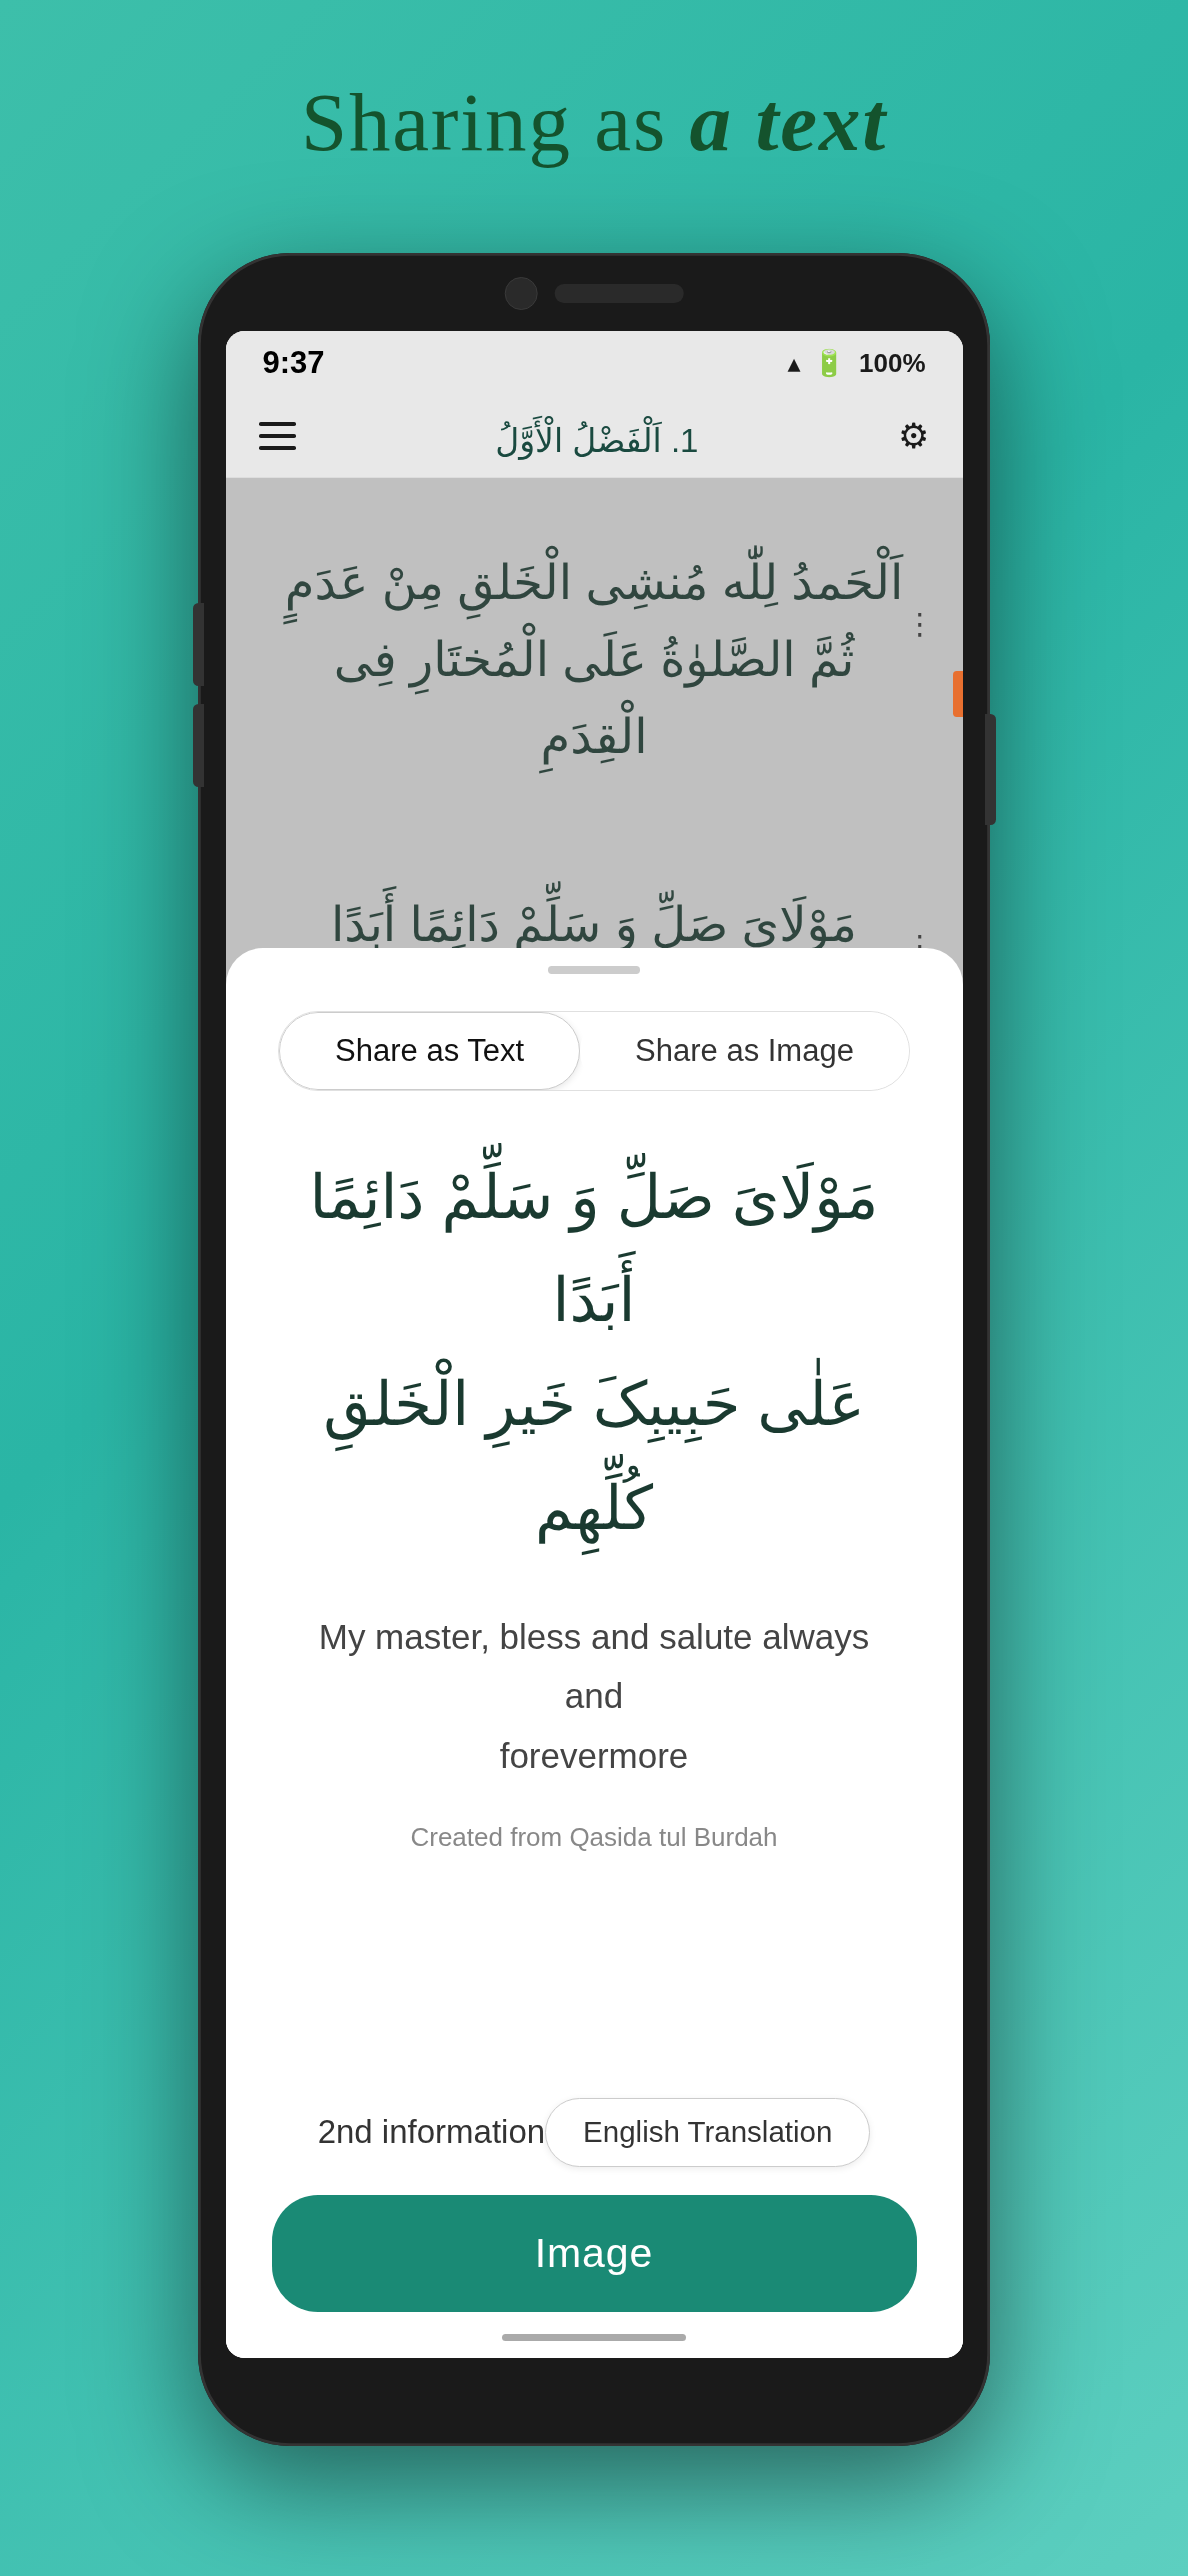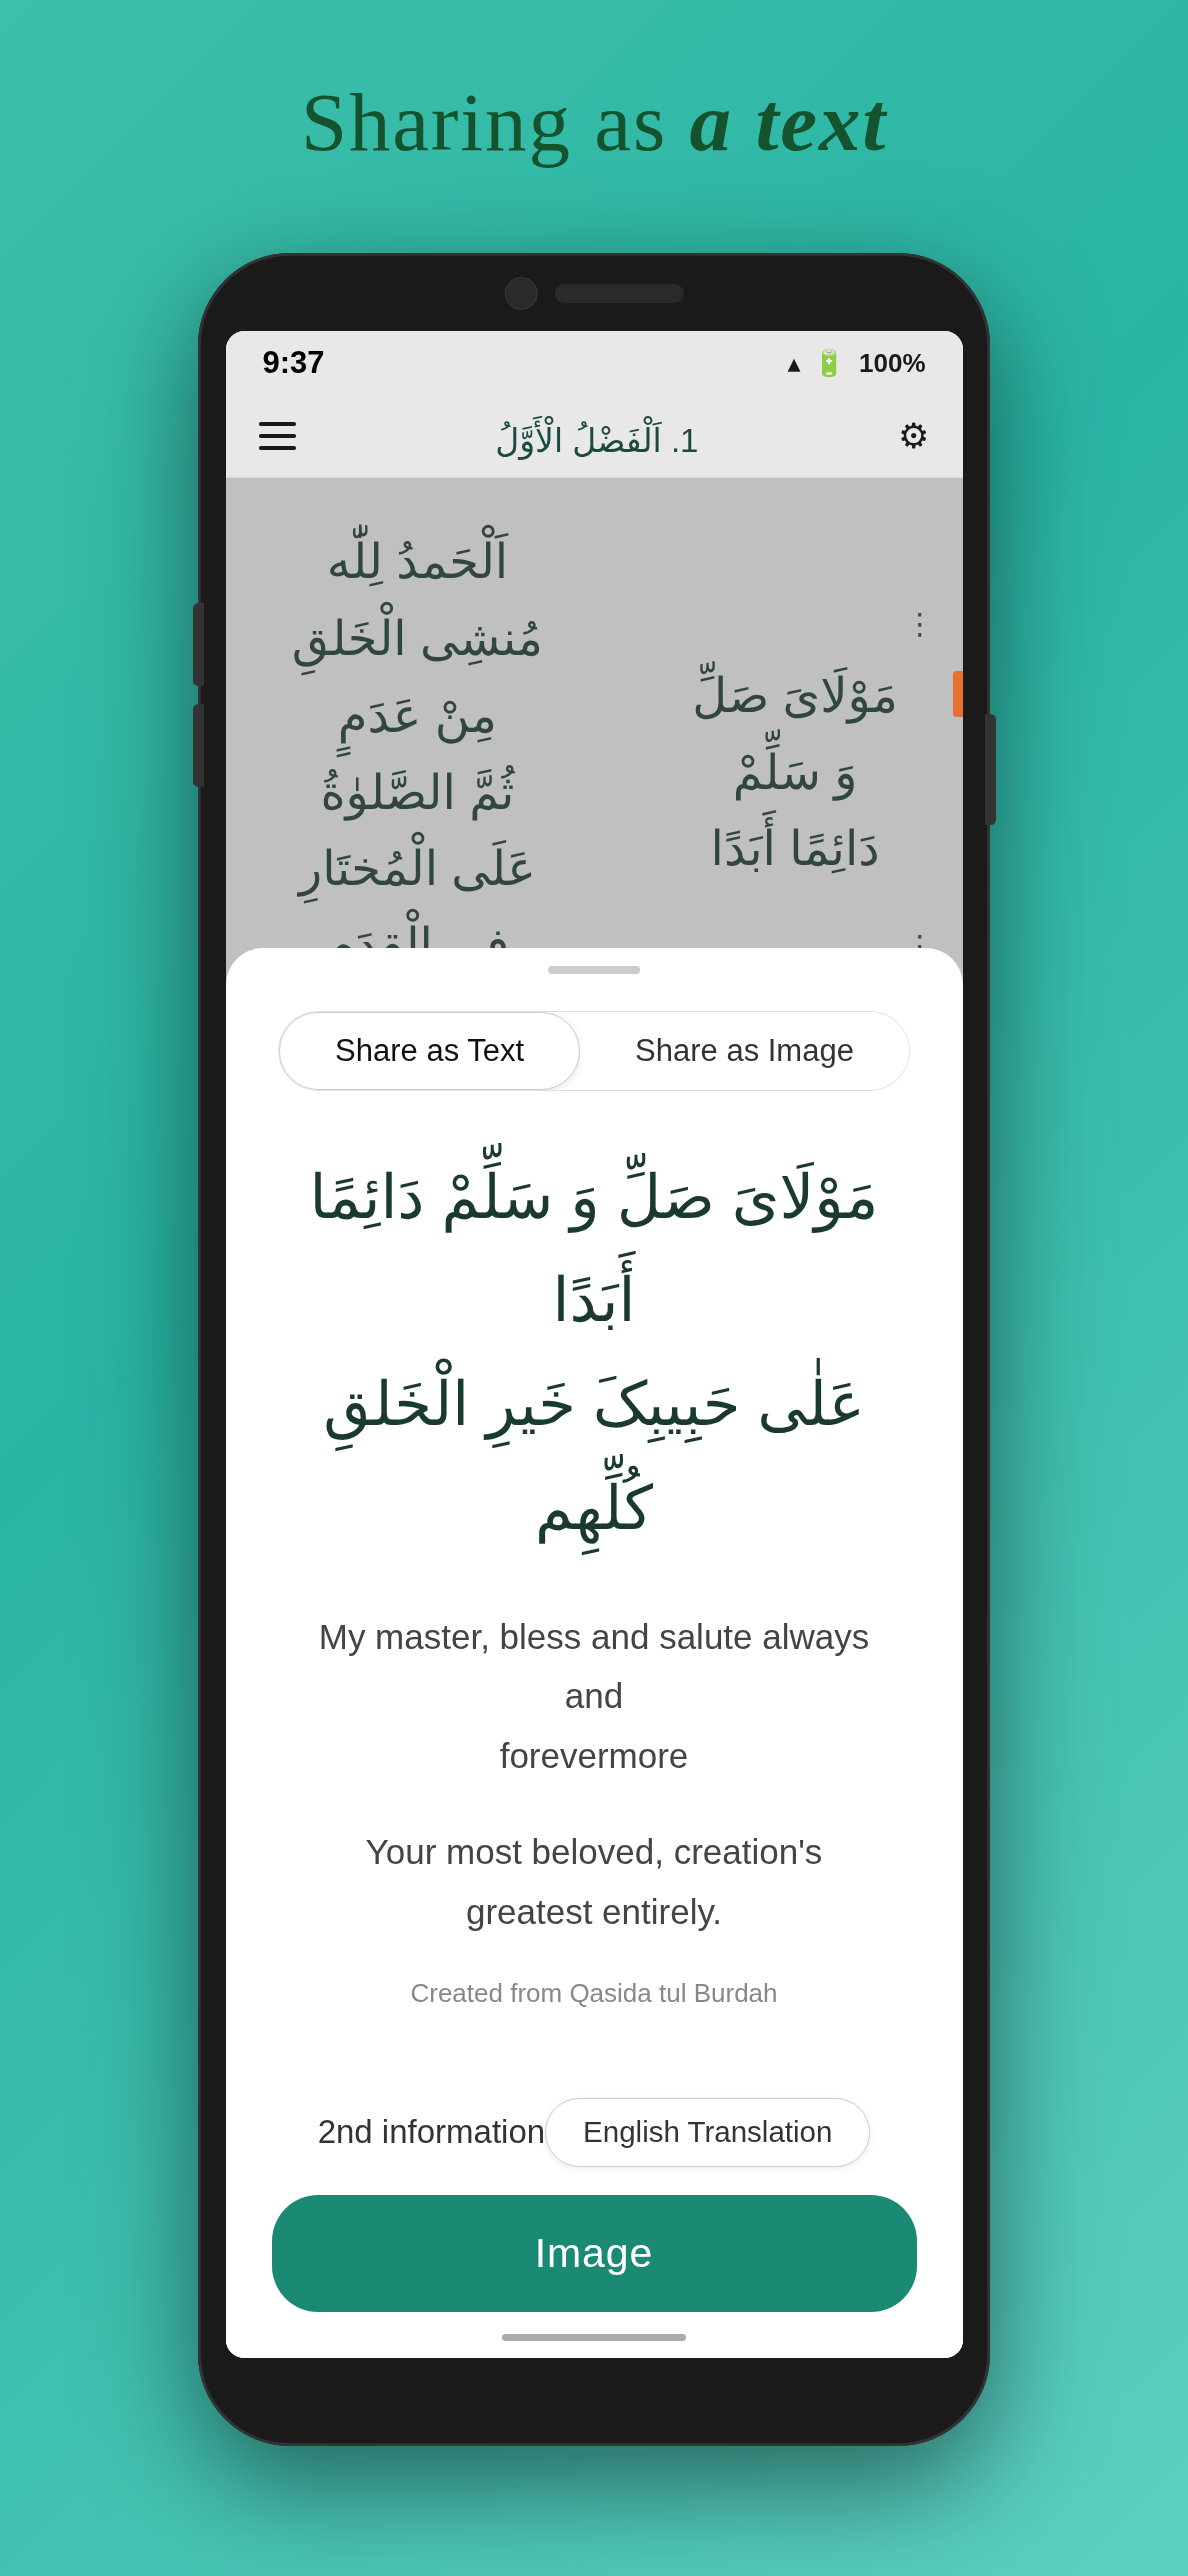--- a/index.html
+++ b/index.html
@@ -155,21 +155,21 @@
       color: #1a1a1a;
       cursor: pointer;
     }
 
     
     .content-area {
       background: #e8e8e8;
       position: relative;
       height: 553px;
       display: flex;
-      flex-direction: row;
+      flex-direction: column;
       align-items: center;
       justify-content: center;
       gap: 18.4px;
       overflow: hidden;
     }
 
     .overlay-dim {
       position: absolute;
       top: 0; left: 0; right: 0; bottom: 0;
       background: rgba(100,100,100,0.3);
@@ -478,23 +478,20 @@
       <div class="sheet-arabic">
         <div class="sheet-arabic-line">مَوْلَایَ صَلِّ وَ سَلِّمْ دَائِمًا أَبَدًا</div>
         <div class="sheet-arabic-line">عَلٰی حَبِيبِکَ خَيرِ الْخَلقِ کُلِّهِم</div>
       </div>
 
       <div class="sheet-english">
         <div class="sheet-english-line">My master, bless and salute always and</div>
         <div class="sheet-english-line">forevermore</div>
       </div>
 
-      <div class="sheet-secondary">
-        <div class="sheet-secondary-line">Your most beloved, creation's greatest entirely.</div>
-      </div>
 
       <div class="sheet-credit">Created from Qasida tul Burdah</div>
 
       <div class="bottom-controls">
         <div class="info-row">
           <span class="info-label">2nd information</span>
           <button class="translation-btn">English Translation</button>
         </div>
         <button class="share-btn">Image</button>
       </div>

